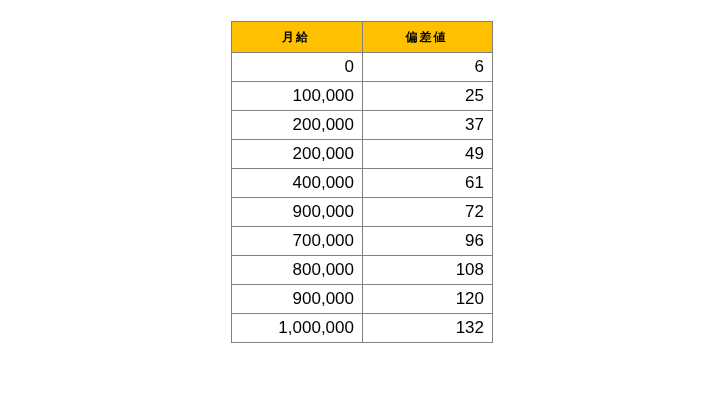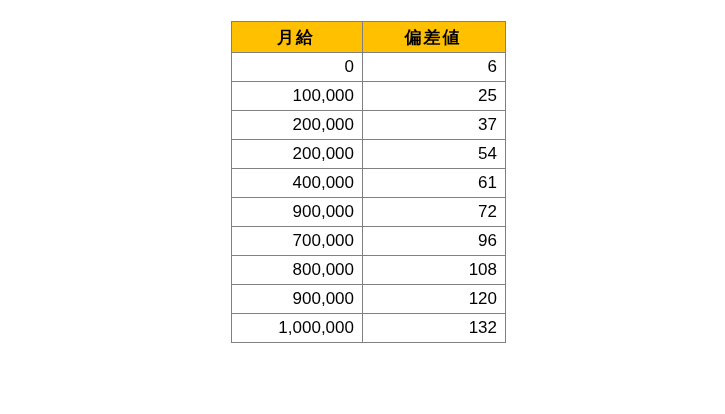--- a/index.html
+++ b/index.html
@@ -37,30 +37,30 @@
     padding: 0 8px 0 6px;
     font-size: 17px;
     color: #000000;
     box-sizing: border-box;
   }
   table.salary-table th {
     background: #FFC000;
     text-align: center;
     font-weight: bold;
     letter-spacing: 2px;
-    font-size: 17px;
+    font-size: 12px;
     height: 31px;
   }
   table.salary-table td {
     background: #ffffff;
     text-align: right;
     font-weight: normal;
   }
   .col-a { width: 131px; }
-  .col-b { width: 143px; }
+  .col-b { width: 130px; }
 </style>
 </head>
 <body>
 
 <div class="page">
   <div class="table-wrap">
     <table class="salary-table">
       <thead>
         <tr>
           <th class="col-a">月給</th>
@@ -75,21 +75,21 @@
         <tr>
           <td class="col-a">100,000</td>
           <td class="col-b">25</td>
         </tr>
         <tr>
           <td class="col-a">200,000</td>
           <td class="col-b">37</td>
         </tr>
         <tr>
           <td class="col-a">200,000</td>
-          <td class="col-b">54</td>
+          <td class="col-b">49</td>
         </tr>
         <tr>
           <td class="col-a">400,000</td>
           <td class="col-b">61</td>
         </tr>
         <tr>
           <td class="col-a">900,000</td>
           <td class="col-b">72</td>
         </tr>
         <tr>

